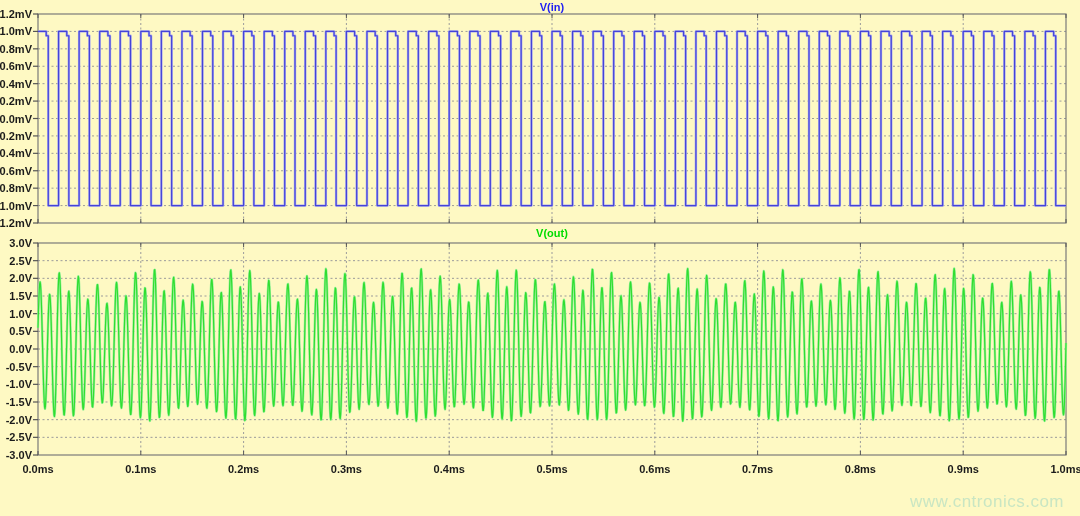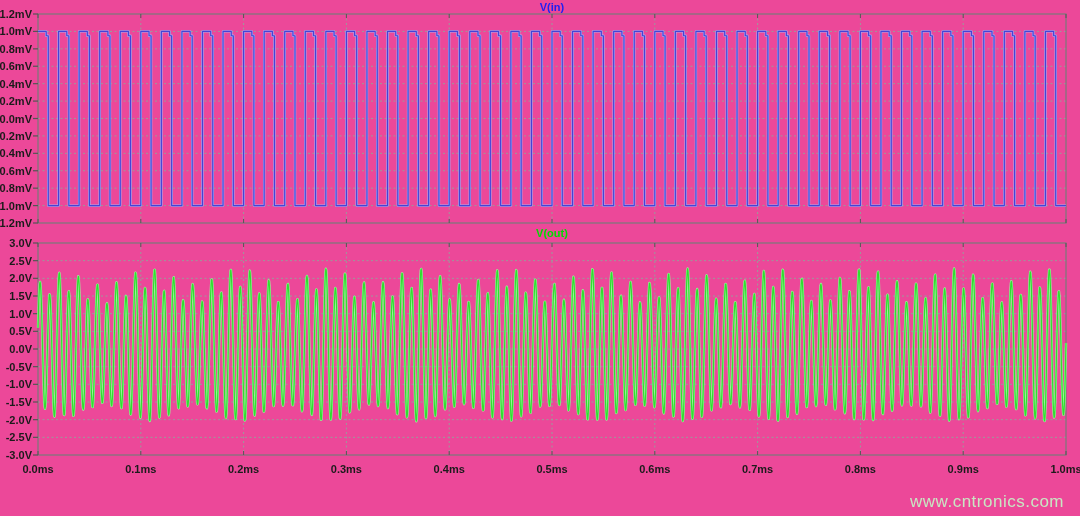--- a/index.html
+++ b/index.html
@@ -1,16 +1,16 @@
 <!DOCTYPE html>
 <html><head>
 <meta charset="utf-8">
 <style>
   html,body{margin:0;padding:0;background:#ffffff;}
-  .stage{position:relative;width:1080px;height:516px;background:#ec4899;overflow:hidden;
+  .stage{position:relative;width:1080px;height:516px;background:#fef9c3;overflow:hidden;
          font-family:"Liberation Sans",sans-serif;}
   svg{position:absolute;left:0;top:0;}
   .ptitle{font:bold 11px "Liberation Sans",sans-serif;}
   .tick-label{font:bold 11px "Liberation Sans",sans-serif;fill:#1b1b1b;}
   .x-label{font:bold 11px "Liberation Sans",sans-serif;fill:#1b1b1b;}
   .wm{font:normal 17px "Liberation Sans",sans-serif;letter-spacing:0.5px;}
 </style>
 </head>
 <body>
 

